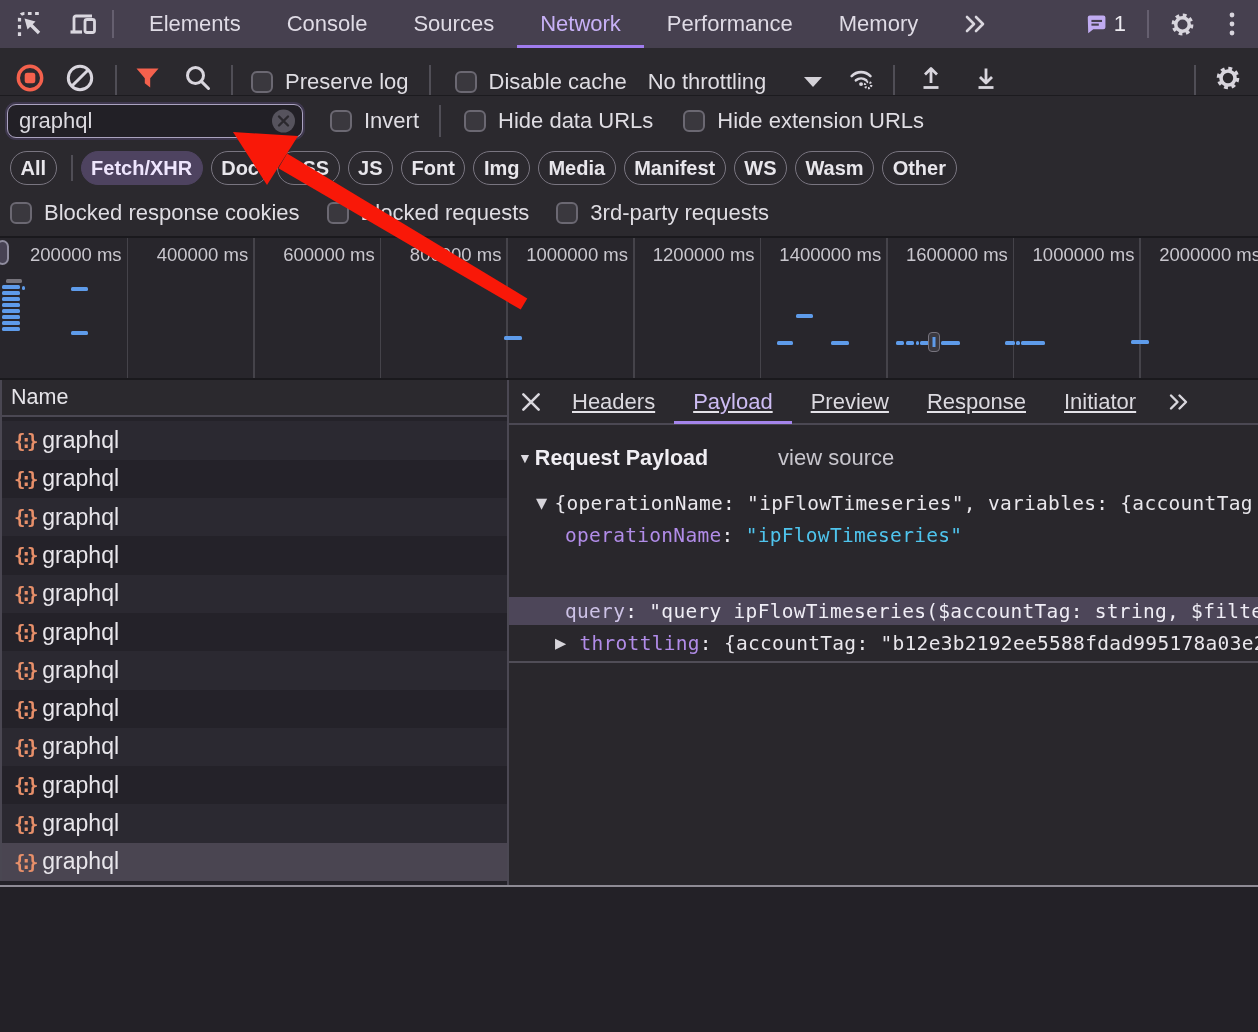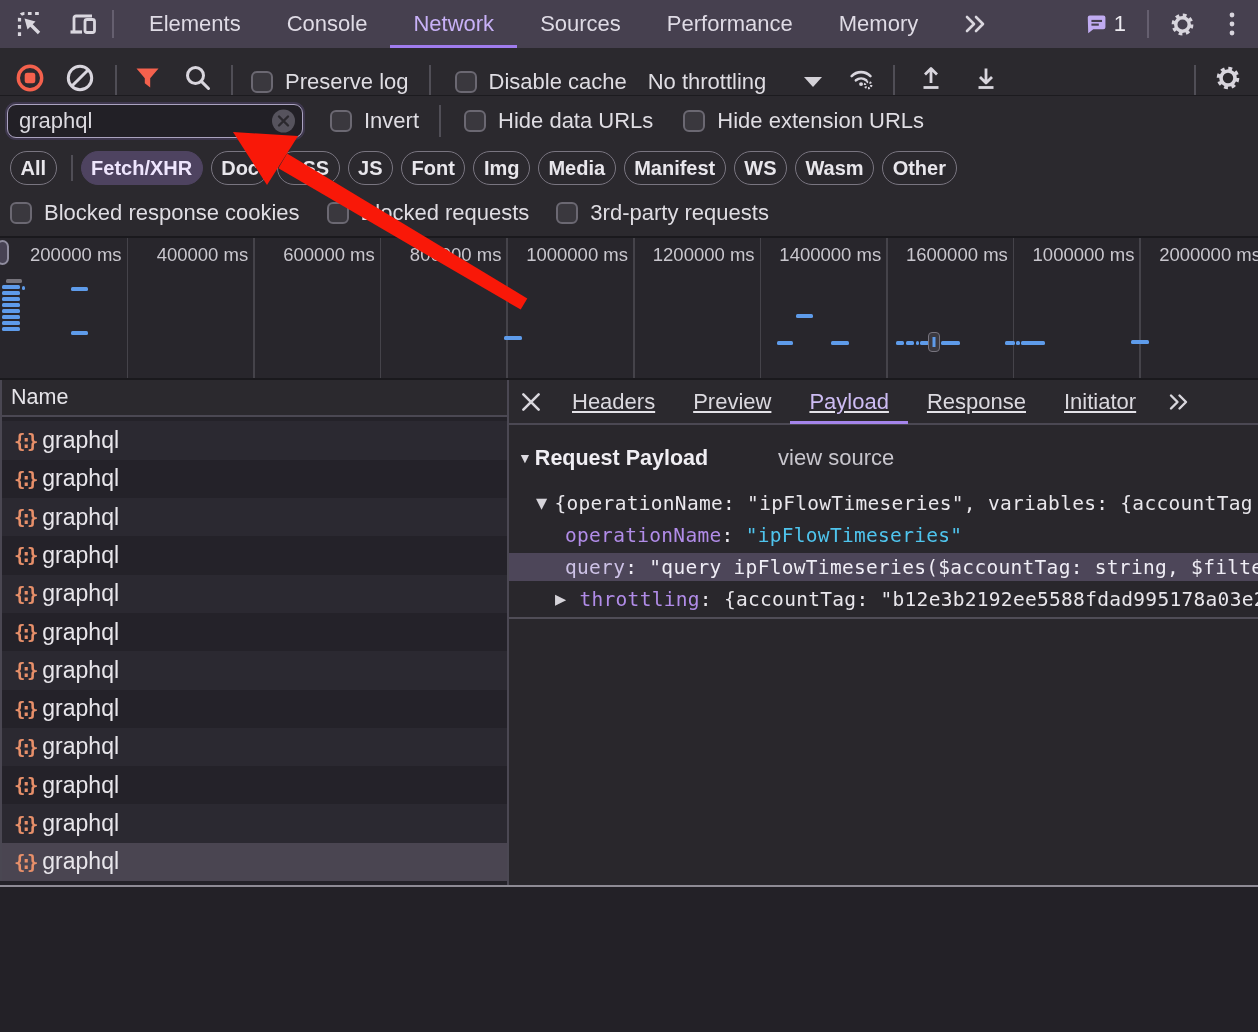--- a/index.html
+++ b/index.html
@@ -120,22 +120,22 @@
       <svg width="30" height="28" viewBox="0 0 30 28">
         <path d="M6 21 V8 a2 2 0 0 1 2-2 H24" fill="none" stroke="#DAD7DF" stroke-width="2.8"></path>
         <path d="M2.5 22 H14" stroke="#DAD7DF" stroke-width="3.2"></path>
         <rect x="17" y="9.5" width="9.5" height="13" rx="2" fill="#46404F" stroke="#DAD7DF" stroke-width="2.8"></rect>
       </svg>
     </div>
     <div class="vdiv"></div>
     <div class="tabs">
       <div class="tab">Elements</div>
       <div class="tab">Console</div>
+      <div class="tab">Sources</div>
       <div class="tab selected">Network</div>
-      <div class="tab">Sources</div>
       <div class="tab">Performance</div>
       <div class="tab">Memory</div>
       <div class="tab-more">
         <svg width="26" height="20" viewBox="0 0 26 20">
           <path d="M4 3 L11 10 L4 17 M13 3 L20 10 L13 17" fill="none" stroke="#DAD7DF" stroke-width="2.6" stroke-linecap="round" stroke-linejoin="round"></path>
         </svg>
       </div>
     </div>
     <div class="tabbar-right">
       <div class="bubble-group">
@@ -399,39 +399,39 @@
     </div>
     <div class="pane-div"></div>
     <div class="pane-right">
       <div class="dtabs">
         <div class="dtab-close">
           <svg width="20" height="20" viewBox="0 0 17 17">
             <path d="M2 2 L15 15 M15 2 L2 15" stroke="#D9D7DD" stroke-width="2.2" stroke-linecap="round"></path>
           </svg>
         </div>
         <div class="dtab">Headers</div>
+        <div class="dtab selected">Payload</div>
         <div class="dtab">Preview</div>
-        <div class="dtab selected">Payload</div>
         <div class="dtab">Response</div>
         <div class="dtab">Initiator</div>
         <div class="dtab-more">
           <svg width="24" height="18" viewBox="0 0 24 18">
             <path d="M4 2.5 L10.5 9 L4 15.5 M12.5 2.5 L19 9 L12.5 15.5" fill="none" stroke="#D9D7DD" stroke-width="2.4" stroke-linecap="round" stroke-linejoin="round"></path>
           </svg>
         </div>
       </div>
       <div class="payload">
         <div class="p-section">
           <span class="tri">▼</span>
           <span class="p-title">Request Payload</span>
           <span class="p-viewsource">view source</span>
         </div>
         <div class="p-line" style="padding-left:27px;"><span class="tri">▼</span><span style="margin-left:7px;">{operationName: "ipFlowTimeseries", variables: {accountTag</span></div>
         <div class="p-line" style="padding-left:56px;"><span class="p-key">operationName</span><span>: </span><span class="p-str">"ipFlowTimeseries"</span></div>
-        <div class="p-line selected" style="padding-left:56px;"><span class="p-key-sel">query</span><span class="p-sel-text">: </span><span class="p-sel-text">"query ipFlowTimeseries($accountTag: string, $filters</span></div>
+        <div class="p-line selected" style="padding-left:56px;margin-top:44px;"><span class="p-key-sel">query</span><span class="p-sel-text">: </span><span class="p-sel-text">"query ipFlowTimeseries($accountTag: string, $filters</span></div>
         <div class="p-line" style="padding-left:46px;"><span class="tri">▶</span><span class="p-key" style="margin-left:13px;">throttling</span><span>: </span><span>{accountTag: "b12e3b2192ee5588fdad995178a03e26</span></div>
         <div class="p-divider"></div>
       </div>
     </div>
   </div>
 
   <div class="bottomstrip">
     <div class="lseg"></div>
       <div class="dseg"></div>
       <div class="rseg"></div>

